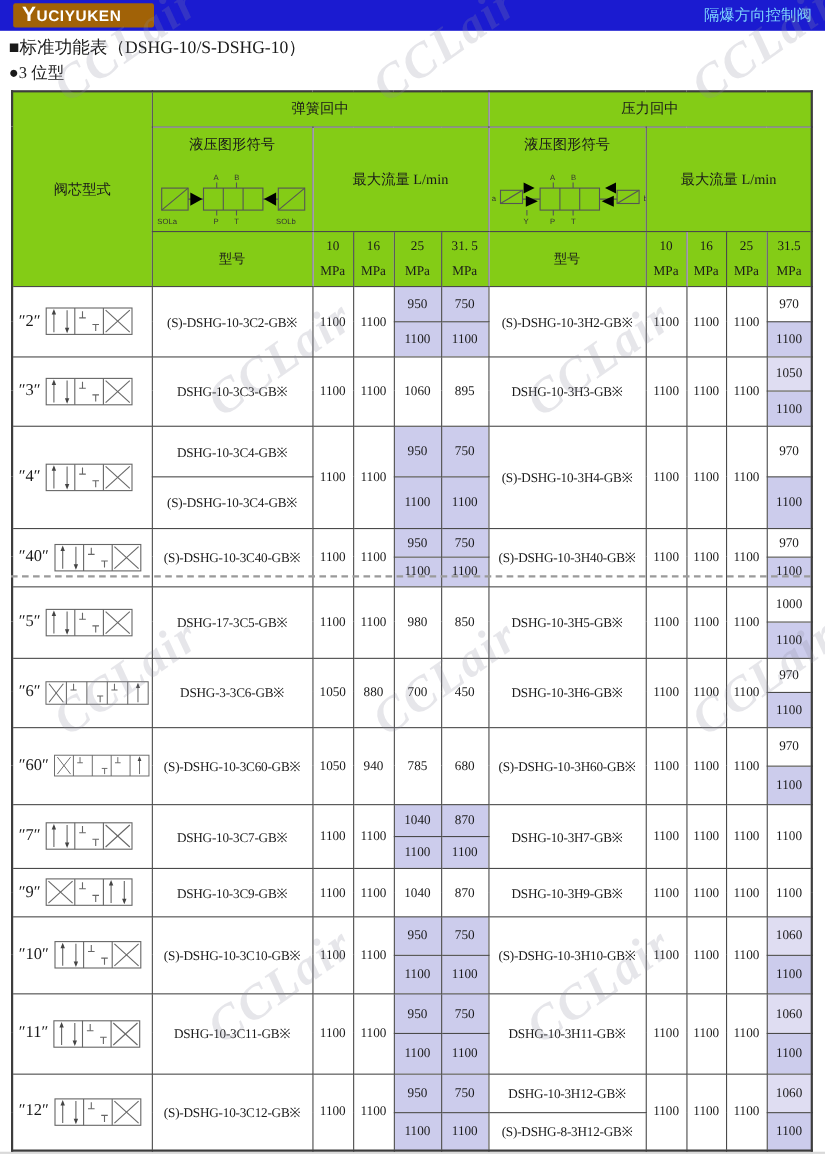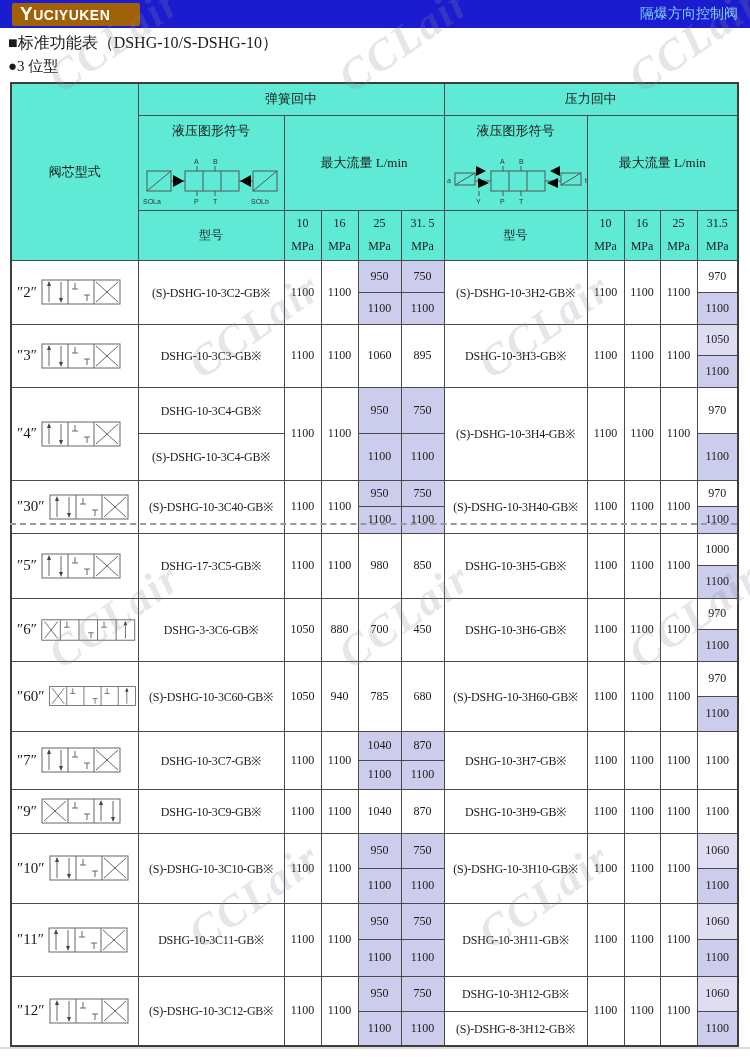--- a/index.html
+++ b/index.html
@@ -14,21 +14,21 @@
     font-weight:bold;font-size:14px;letter-spacing:.5px;padding:2px 30px 2px 8px;border-radius:2px;line-height:18px;}
   .logo::first-letter{font-size:19px;}
   .banner-title{color:#7dd3fc;font-size:14px;}
   
   .h-sec{position:absolute;top:33px;left:8px;font-size:16px;text-align:right;}
   .h-sub{position:absolute;top:57px;left:8px;font-size:15px;}
   
   table{position:absolute;top:82px;left:10px;width:727px;border-collapse:collapse;table-layout:fixed;
     border:2px solid #3d3d3d;z-index:1;}
   th,td{border:1px solid #4a4a4a;text-align:center;vertical-align:middle;padding:0;overflow:hidden;}
-  thead th{background:#5eead4;font-weight:normal;font-size:13px;}
+  thead th{background:#84cc16;font-weight:normal;font-size:13px;}
   .h3 th{font-size:12px;line-height:1.9;}
   td.num{font-size:12px;background:#fff;}
   td.model{font-size:12px;background:#fff;letter-spacing:-0.2px;}
   td.hl{background:#ccccec;}
   td.hl2{background:#dfddf2;}
   td.spool{background:#fff;}
   .spoolwrap{display:flex;align-items:center;justify-content:flex-start;padding-left:5px;gap:2px;}
   .spool-label{font-size:15px;white-space:nowrap;}
   .symlab{margin:6px 0 16px 0;}
   svg text{font-family:"Liberation Sans","DejaVu Sans",sans-serif;font-size:7px;fill:#333;}
@@ -259,21 +259,21 @@
       </tr>
       <tr style="height:47px">
         <td class="model">(S)-DSHG-10-3C4-GB※</td>
         <td class="num hl">1100</td>
         <td class="num hl">1100</td>
         <td class="num hl">1100</td>
       </tr>
       <tr style="height:26px">
         <td class="spool" rowspan="2">
           <div class="spoolwrap">
-            <span class="spool-label">″30″</span>
+            <span class="spool-label">″40″</span>
             <svg width="86" height="30" viewBox="0 0 86 30">
               <g stroke="#666" fill="none" stroke-width="1">
     <rect x="3" y="3" width="78" height="24"></rect>
     <line x1="29" y1="3" x2="29" y2="27"></line>
                 <line x1="55" y1="3" x2="55" y2="27"></line>
     <line x1="10" y1="25" x2="10" y2="6"></line>
                 <line x1="22" y1="5" x2="22" y2="24"></line>
     <line x1="36" y1="6" x2="36" y2="12"></line>
                 <line x1="33" y1="12" x2="39" y2="12"></line>
     <line x1="48" y1="24" x2="48" y2="18"></line>

